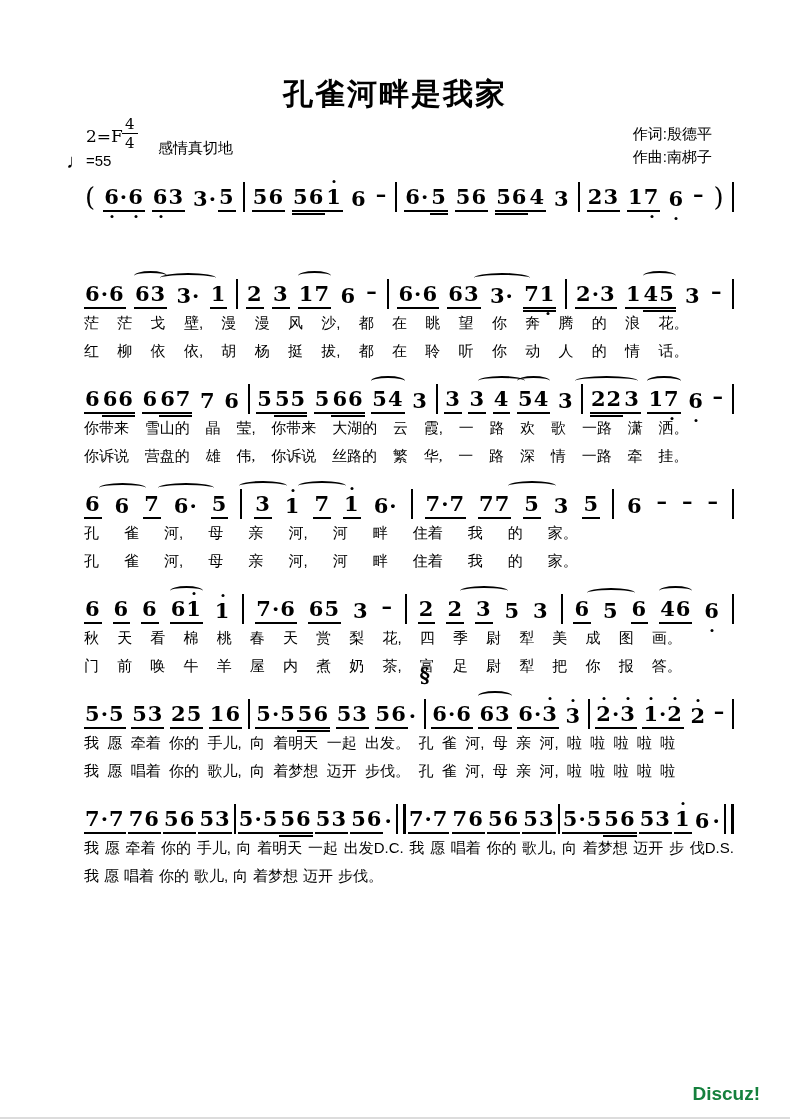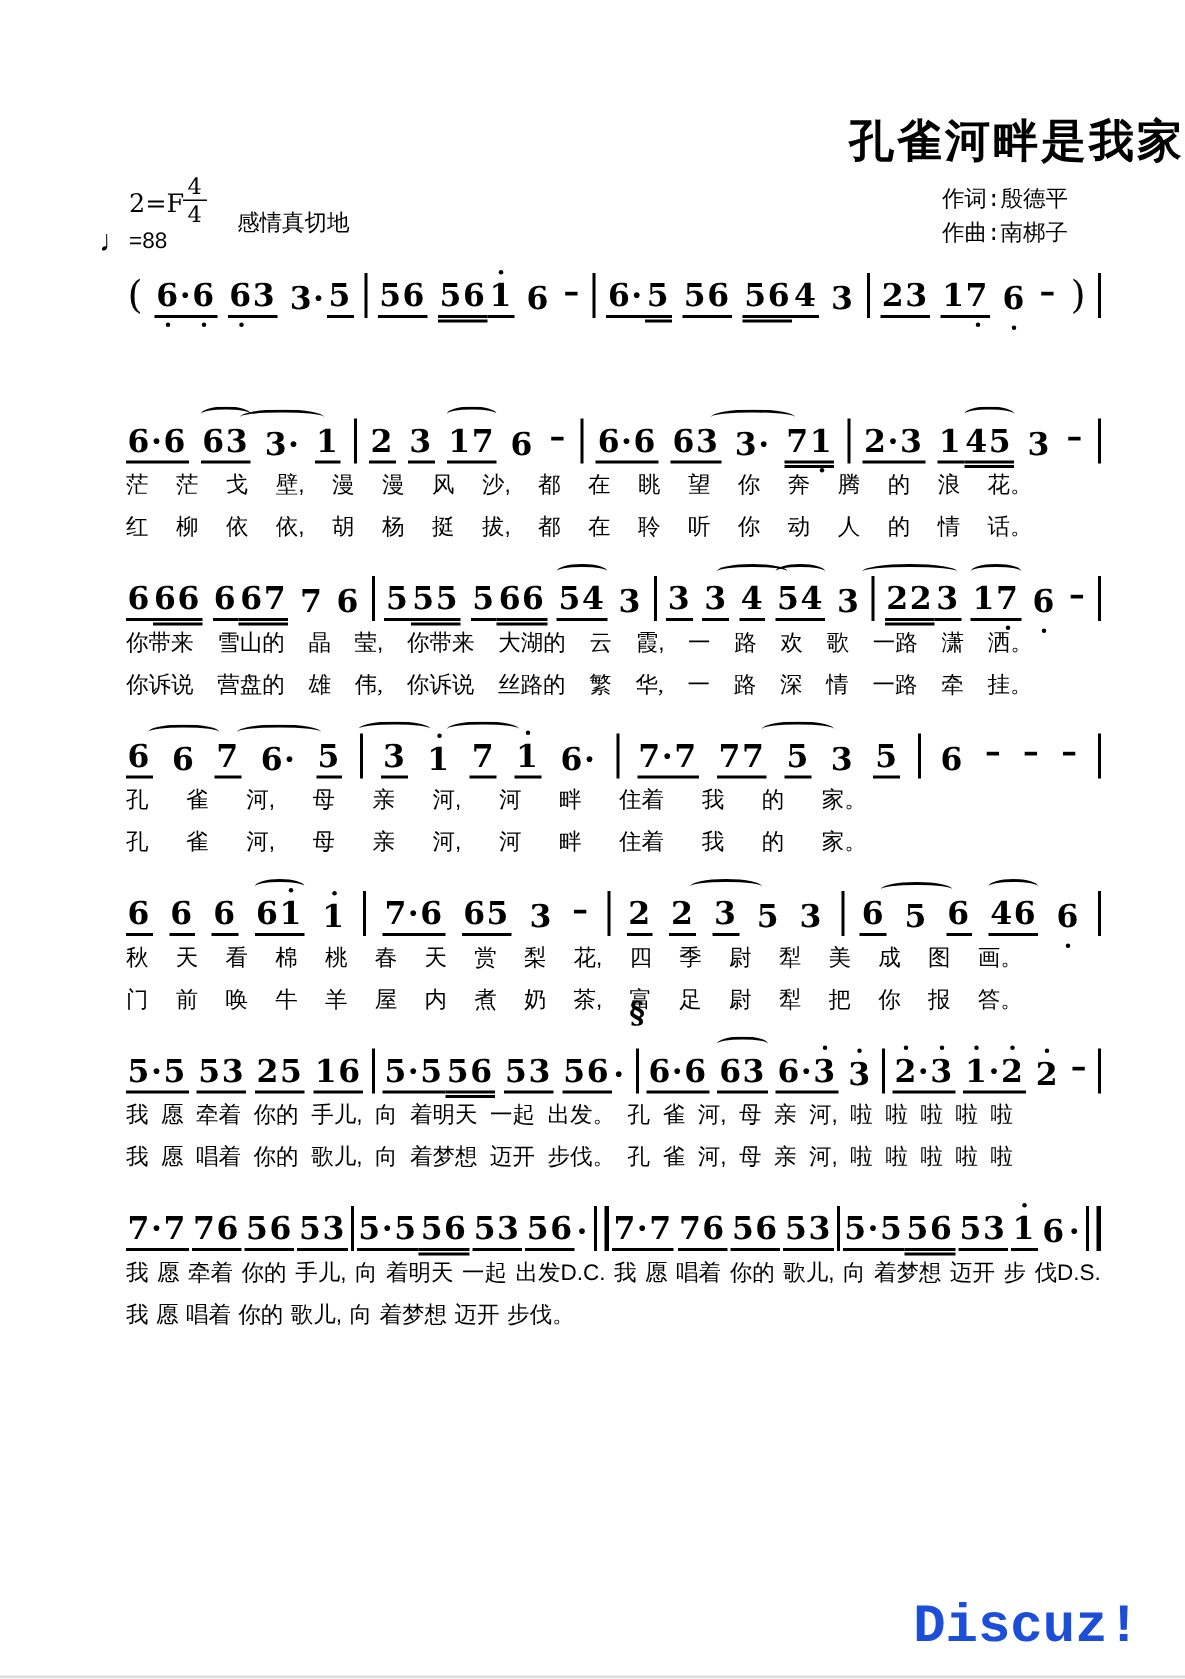--- a/index.html
+++ b/index.html
@@ -1,31 +1,31 @@
 <!DOCTYPE html>
 <html><head>
 <meta charset="utf-8">
 <style>
   html,body{margin:0;padding:0;background:#fff;}
   .page{position:relative;width:790px;height:1119px;background:#ffffff;color:#000;
         font-family:"Liberation Sans",sans-serif;overflow:hidden;}
   .bottom-edge{position:absolute;left:0;bottom:0;width:100%;height:2px;background:#dcdcdc;}
 
   
-  .title{position:absolute;top:74px;left:0;width:100%;text-align:right;
+  .title{position:absolute;top:74px;left:0;width:100%;text-align:center;
          font-family:"DejaVu Serif",serif;font-size:30px;font-weight:700;letter-spacing:2px;}
   .keysig{position:absolute;left:86px;top:126px;font-family:"DejaVu Serif",serif;font-size:17px;}
   .timesig{position:absolute;left:122px;top:116px;display:inline-flex;flex-direction:column;
            align-items:center;font-family:"DejaVu Serif",serif;font-size:15px;line-height:1.1;}
   .timesig .bot{border-top:1px solid #000;padding:1px 3px 0 3px;}
   .timesig .top{padding:0 3px;}
   .expression{position:absolute;left:158px;top:139px;font-size:15px;}
   .tempo{position:absolute;left:66px;top:150px;font-size:15px;}
   .tempo .note-glyph{font-size:20px;vertical-align:-2px;}
-  .credits{position:absolute;right:78px;top:122px;text-align:right;font-size:15px;line-height:23px;font-family:Liberation Mono, monospace;}
+  .credits{position:absolute;right:78px;top:122px;text-align:right;font-size:15px;line-height:23px;}
 
   
   .score{position:absolute;left:84px;top:168px;width:650px;}
   .sys{margin-bottom:7px;}
   .sys.first{margin-bottom:53px;}
   .notes-row{display:flex;justify-content:space-between;align-items:flex-end;
              padding-top:14px;font-family:"DejaVu Serif",serif;font-size:21px;font-weight:700;line-height:1;}
   .grp{display:inline-flex;align-items:flex-end;}
   .tok{position:relative;display:inline-block;padding:0 1px 3px 1px;letter-spacing:1px;white-space:nowrap;}
   .tok.u1{border-bottom:2px solid #000;}
@@ -44,41 +44,41 @@
   .segno{position:absolute;top:-34px;left:50%;transform:translateX(-50%);
          font-family:"DejaVu Serif",serif;font-size:20px;font-weight:700;}
   .tok.paren{font-size:26px;font-weight:400;padding-bottom:2px;letter-spacing:0;}
   .tok.dash{padding-bottom:8px;font-weight:700;}
 
   .lyr{display:flex;justify-content:space-between;margin-top:5px;height:21px;
        font-size:15px;white-space:nowrap;}
   .lyr + .lyr{margin-top:7px;}
   .syl{display:inline-block;}
 
-  .watermark{position:absolute;right:30px;bottom:14px;font-family:Liberation Mono, monospace;
-             font-size:36px;font-weight:700;color:#1d4ed8;letter-spacing:0px;}
+  .watermark{position:absolute;right:30px;bottom:14px;font-family:Liberation Sans, sans-serif;
+             font-size:19px;font-weight:700;color:#15803d;letter-spacing:0px;}
 </style>
 </head>
 <body>
 
 <div class="page">
 
   <div class="title">孔雀河畔是我家</div>
 
   <div class="keysig">2=F</div>
 
   <div class="timesig">
     <span class="top">4</span>
     <span class="bot">4</span>
   </div>
 
   <div class="expression">感情真切地</div>
 
   <div class="tempo">
-    <span class="note-glyph">♩</span><span>=88</span>
+    <span class="note-glyph">♩</span><span>=55</span>
   </div>
 
   <div class="credits">
     <div>作词:殷德平</div>
     <div>作曲:南梆子</div>
   </div>
 
   <div class="score">
       <div class="sys first">
         <div class="notes-row">

